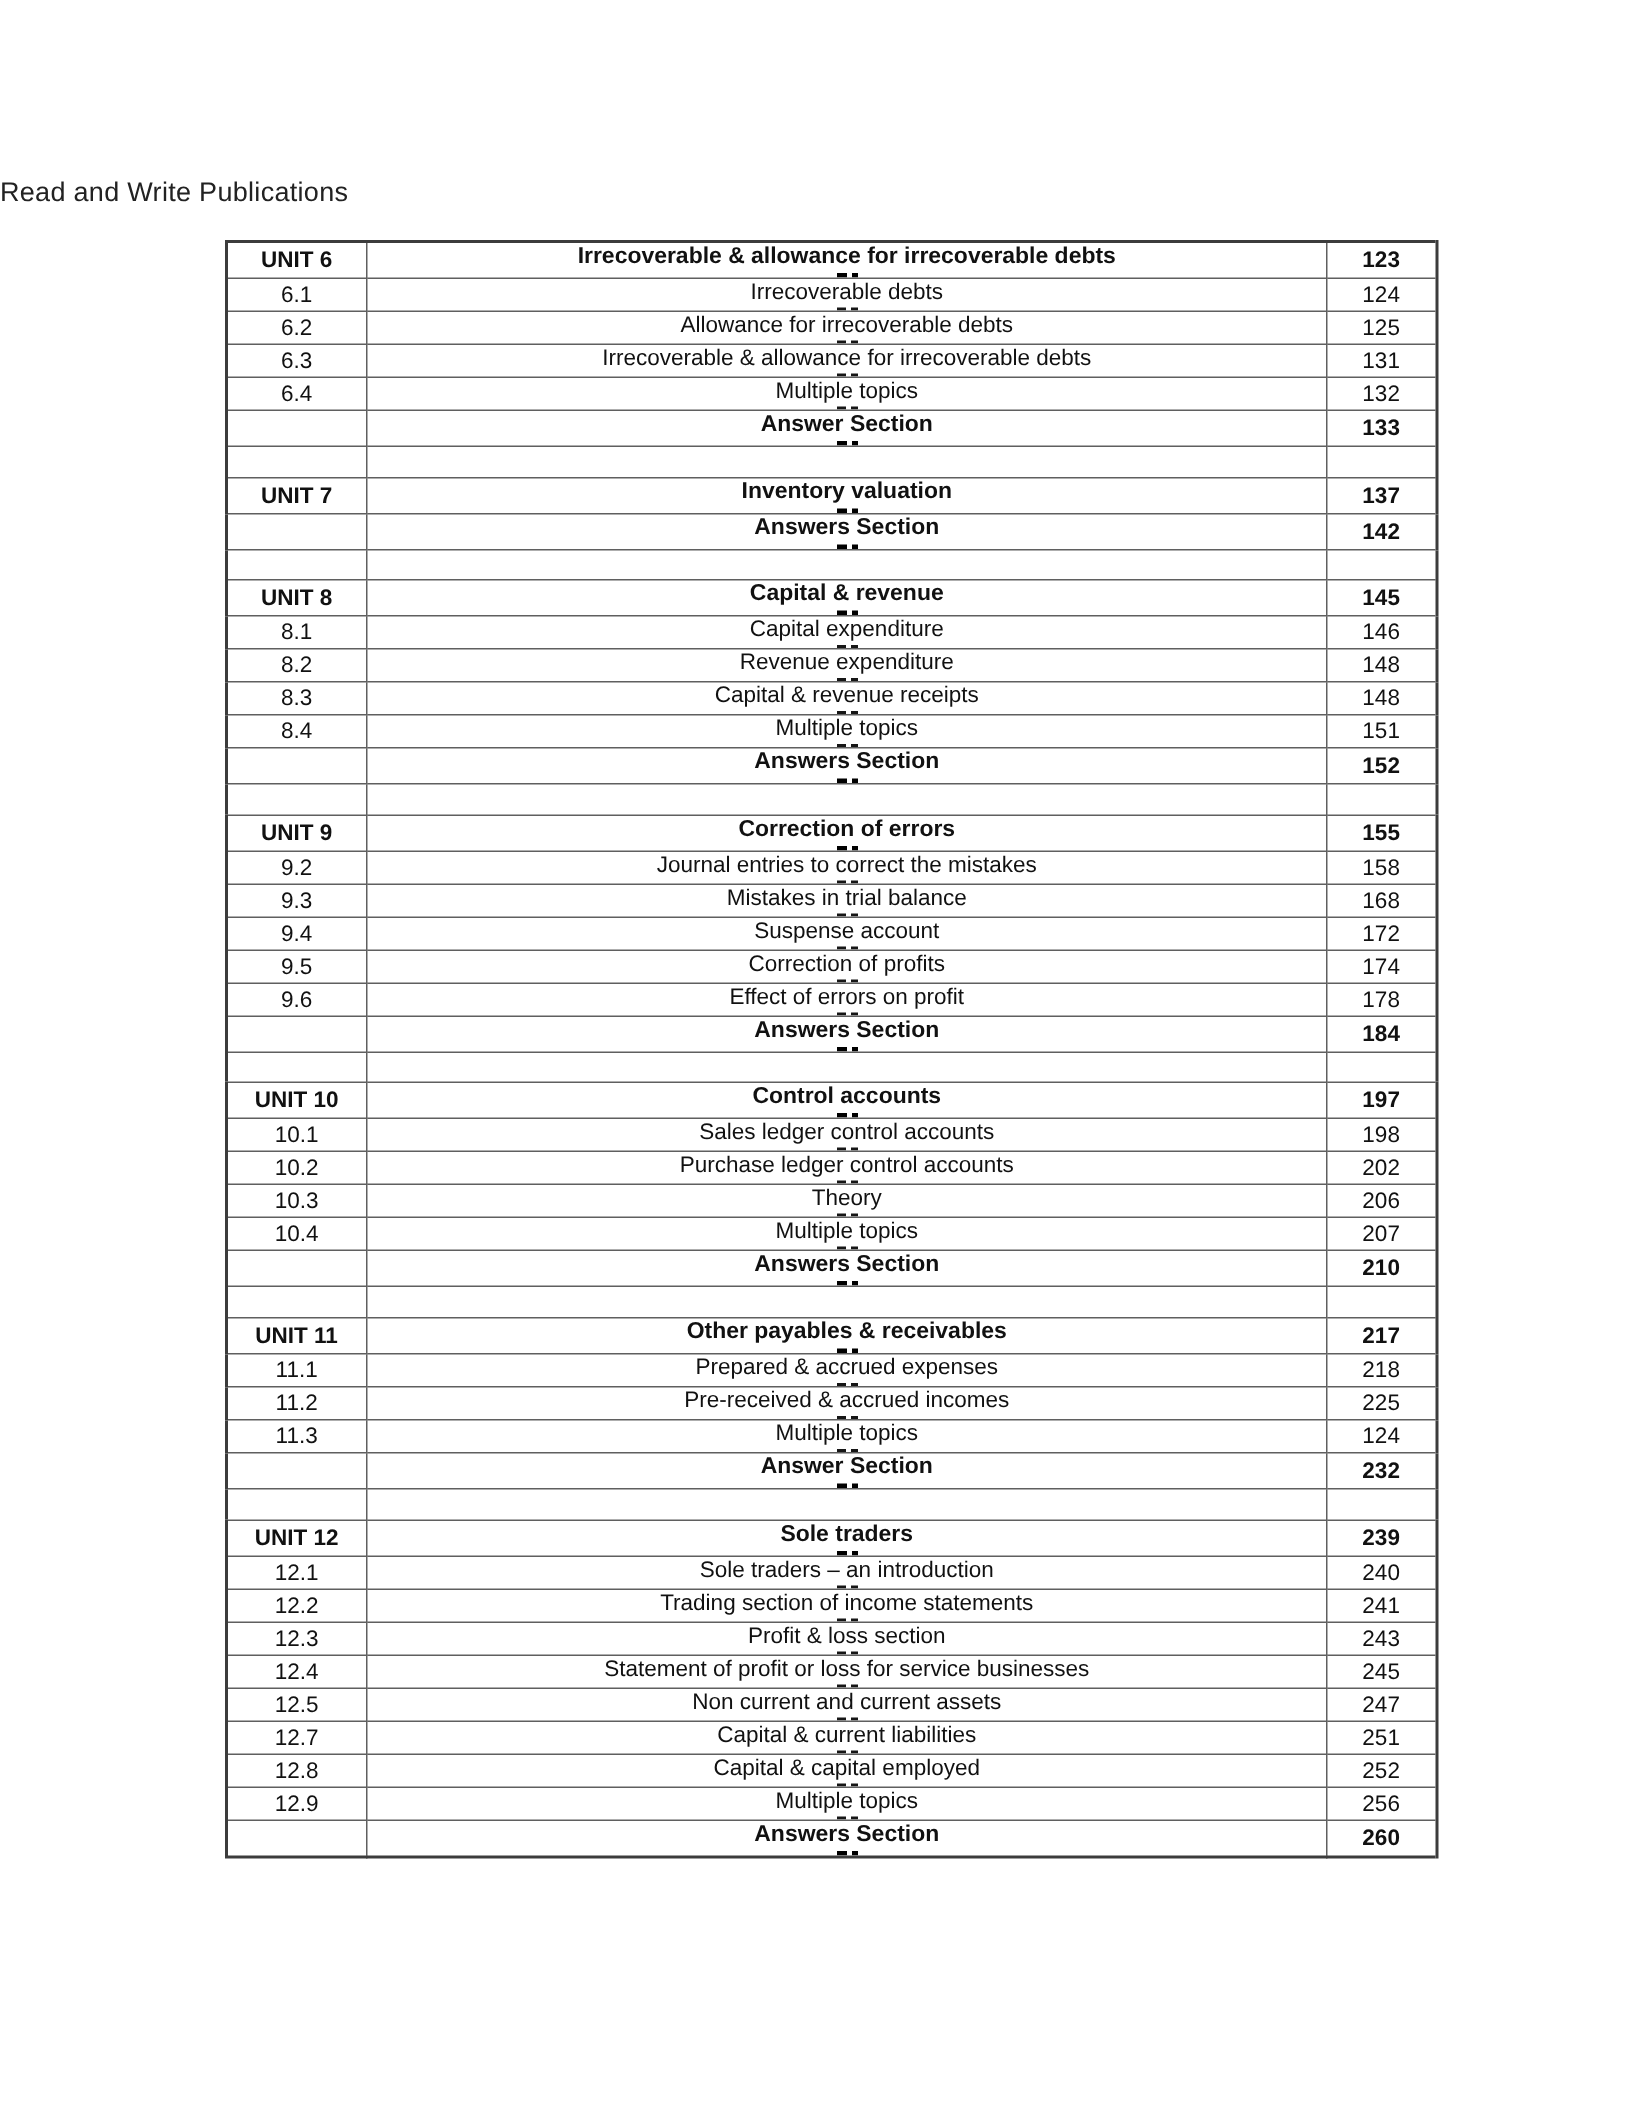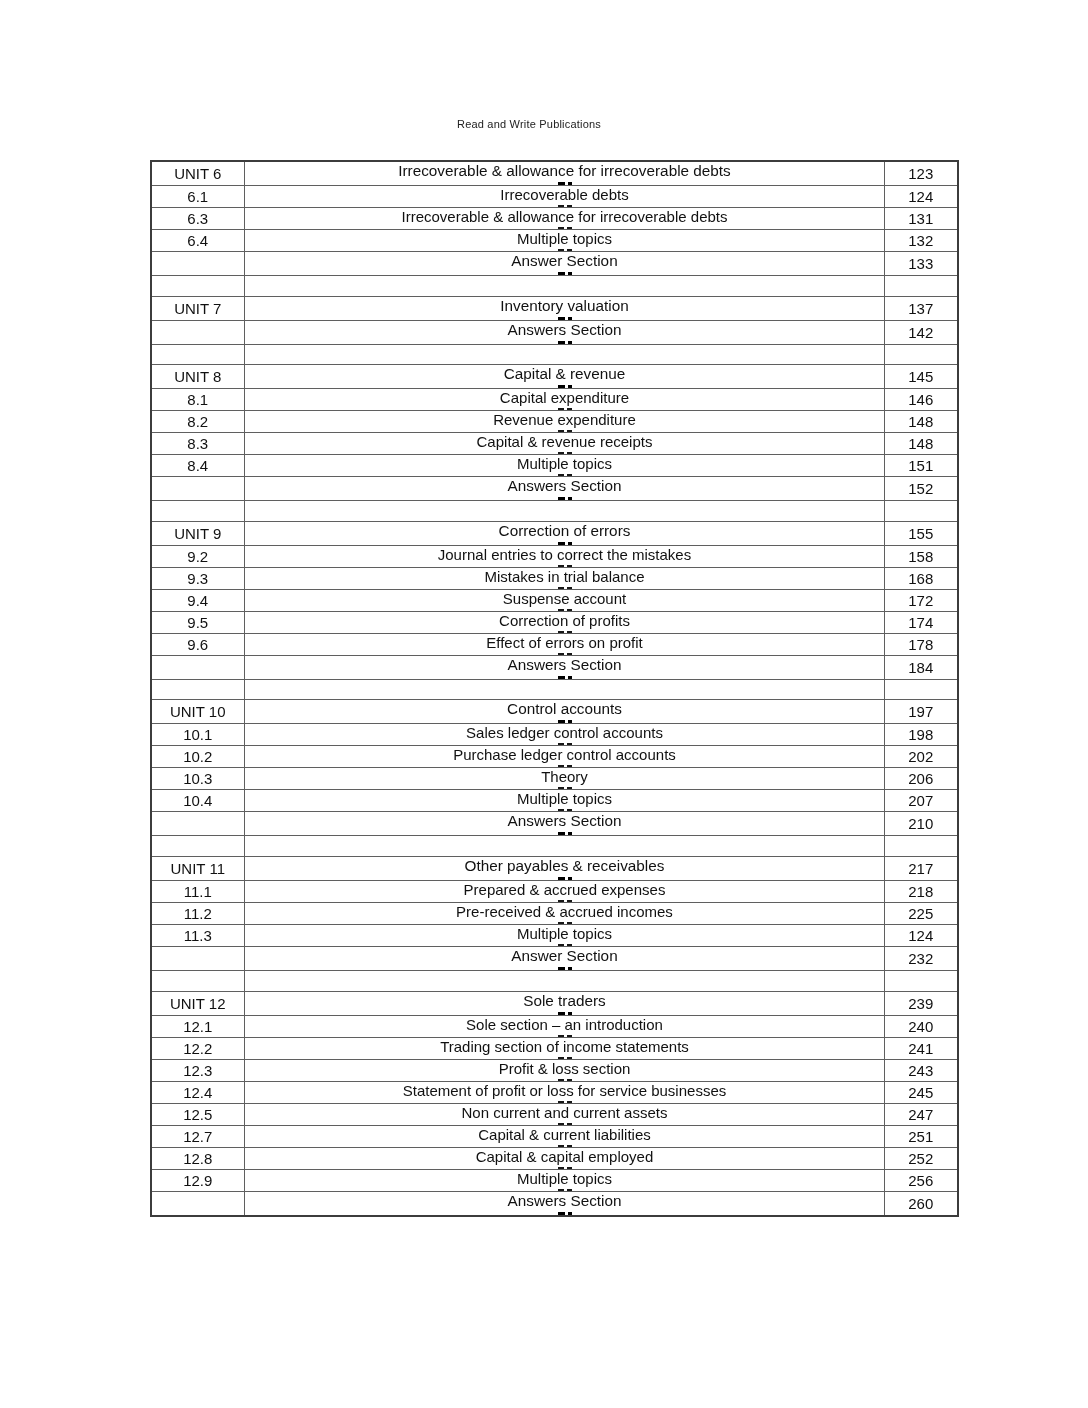--- a/index.html
+++ b/index.html
@@ -3,21 +3,21 @@
 <meta charset="utf-8">
 <style>
   html,body{margin:0;padding:0;}
   body{
     width:1088px;height:1408px;background:#ffffff;
     font-family:"Liberation Sans",sans-serif;color:#111;
     position:relative;overflow:hidden;
   }
   .doc-header{
     position:absolute;top:118px;left:0;width:1058px;
-    text-align:center;font-size:11px;color:#222;letter-spacing:.2px;
+    font-size:18px;color:#222;letter-spacing:.2px;
   }
   table.toc{
     position:absolute;top:160px;left:150px;
     border-collapse:collapse;table-layout:fixed;
     width:807px;
     border:2px solid #3c3c3c;
   }
   table.toc col.c-num{width:93px;}
   table.toc col.c-title{width:640px;}
   table.toc col.c-page{width:74px;}
@@ -25,21 +25,21 @@
     border:1.6px solid #5f5f5f;
     height:19.6px;
     padding:0;
     font-size:15px;
     vertical-align:middle;
     overflow:hidden;white-space:nowrap;
   }
   table.toc td.col-num{text-align:center;border-left:2px solid #3c3c3c;}
   table.toc td.col-page{text-align:center;border-right:2px solid #3c3c3c;}
   table.toc td.col-title{padding-left:7px;padding-right:6px;}
-  tr.bold td{font-weight:normal;margin-left:28px;}
+  tr.bold td{font-weight:bold;margin-left:28px;}
   tr.bold td.col-title{font-size:15.3px;}
   .title-flex{display:flex;align-items:center;width:100%;flex-direction:column;}
   .title-text{flex:0 0 auto;}
   .leader{
     flex:1 1 auto;min-width:14px;height:2px;margin:2px 8px 0 9px;
     background:repeating-linear-gradient(to right,#161616 0 6px,transparent 6px 9px);
   }
   tr.bold .leader{height:3px;background:repeating-linear-gradient(to right,#000 0 7px,transparent 7px 10px);}
   tr.spacer td{height:19.6px;}
 </style>
@@ -69,20 +69,30 @@
         <td class="col-num">6.1</td>
         <td class="col-title">
           <div class="title-flex">
             <span class="title-text">Irrecoverable debts</span>
             <div class="leader"></div>
           </div>
         </td>
         <td class="col-page">124</td>
       </tr>
       <tr>
+        <td class="col-num">6.2</td>
+        <td class="col-title">
+          <div class="title-flex">
+            <span class="title-text">Allowance for irrecoverable debts</span>
+            <div class="leader"></div>
+          </div>
+        </td>
+        <td class="col-page">125</td>
+      </tr>
+      <tr>
         <td class="col-num">6.3</td>
         <td class="col-title">
           <div class="title-flex">
             <span class="title-text">Irrecoverable &amp; allowance for irrecoverable debts</span>
             <div class="leader"></div>
           </div>
         </td>
         <td class="col-page">131</td>
       </tr>
       <tr>
@@ -402,21 +412,21 @@
             <span class="title-text">Sole traders</span>
             <div class="leader"></div>
           </div>
         </td>
         <td class="col-page">239</td>
       </tr>
       <tr>
         <td class="col-num">12.1</td>
         <td class="col-title">
           <div class="title-flex">
-            <span class="title-text">Sole section – an introduction</span>
+            <span class="title-text">Sole traders – an introduction</span>
             <div class="leader"></div>
           </div>
         </td>
         <td class="col-page">240</td>
       </tr>
       <tr>
         <td class="col-num">12.2</td>
         <td class="col-title">
           <div class="title-flex">
             <span class="title-text">Trading section of income statements</span>

